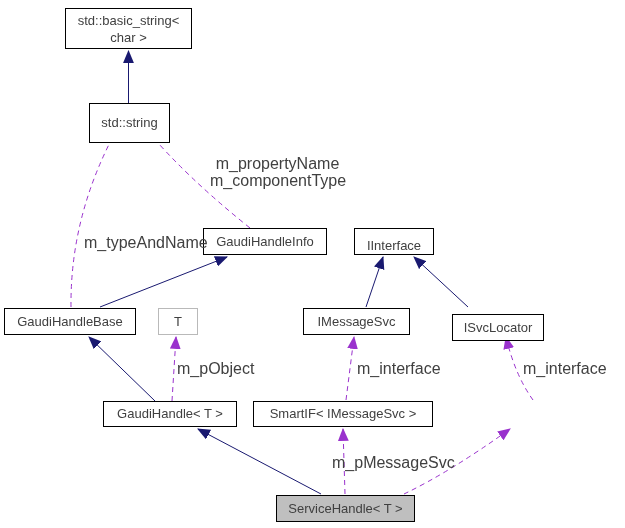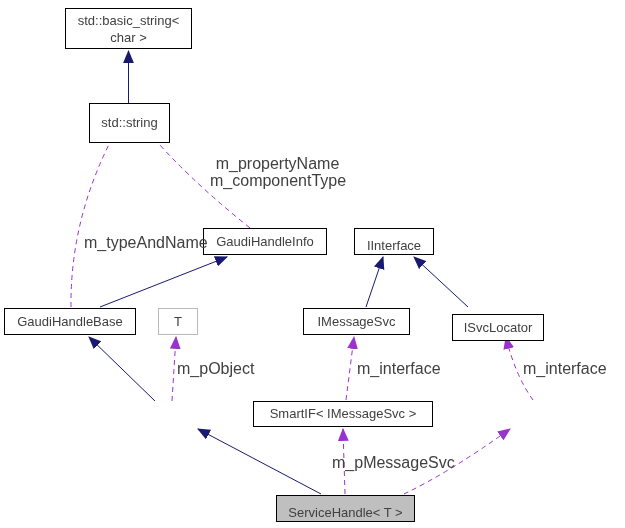--- a/index.html
+++ b/index.html
@@ -20,21 +20,21 @@
     display:flex;
     align-items:center;
     justify-content:center;
     text-align:center;
     font-size:13px;
     line-height:16px;
     white-space:nowrap;
   }
   .node.two-line{flex-direction:column;line-height:17px;}
   .node.undocumented{border-color:#b9b9b9;}
-  .node.current{background:#bfbfbf;align-items:flex-end;}
+  .node.current{background:#bfbfbf;}
   .edge-label{
     position:absolute;
     font-size:16px;
     line-height:17px;
     white-space:nowrap;
   }
   .edge-label.centered{text-align:center;}
 </style>
 </head>
 <body>
@@ -93,20 +93,23 @@
   </div>
 
   <div class="node" style="left:303px;top:308px;width:107px;height:27px;">
     <span>IMessageSvc</span>
   </div>
 
   <div class="node" style="left:452px;top:308px;width:92px;height:27px;margin-top:6px;">
     <span>ISvcLocator</span>
   </div>
 
+  <div class="node" style="left:103px;top:401px;width:134px;height:26px;">
+    <span>GaudiHandle&lt; T &gt;</span>
+  </div>
 
   <div class="node" style="left:253px;top:401px;width:180px;height:26px;">
     <span>SmartIF&lt; IMessageSvc &gt;</span>
   </div>
 
 
   <div class="node current" style="left:276px;top:495px;width:139px;height:27px;">
     <span>ServiceHandle&lt; T &gt;</span>
   </div>
 

